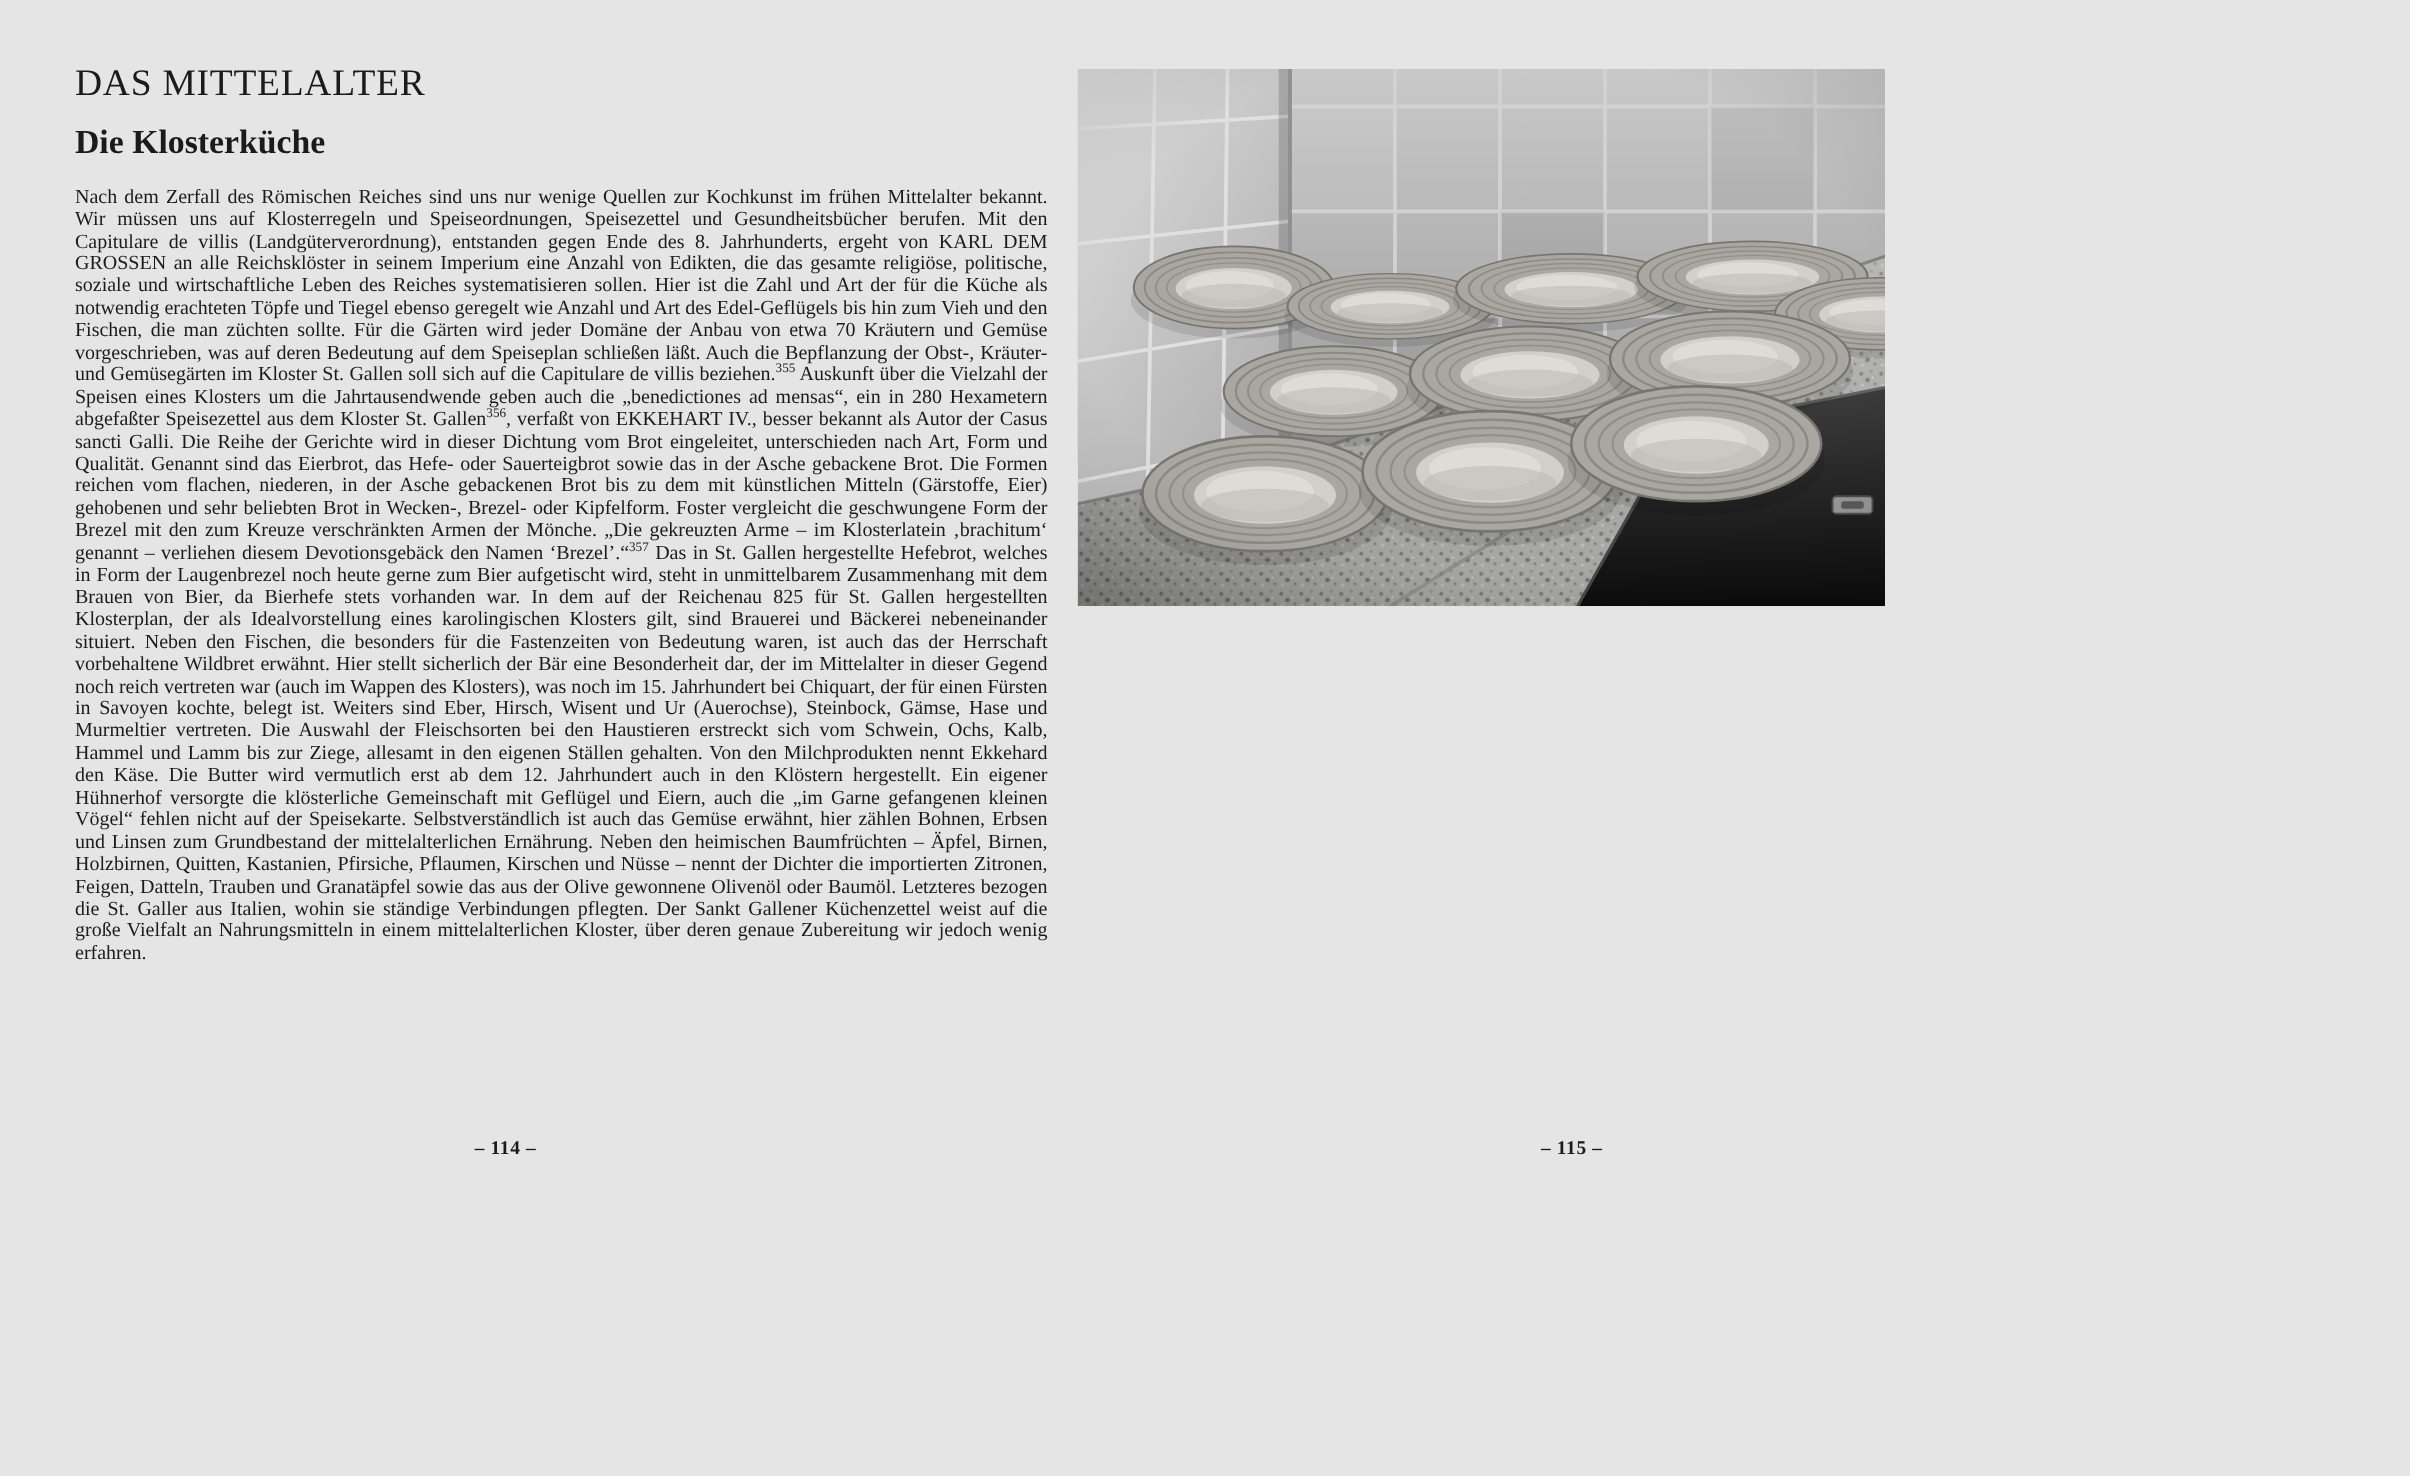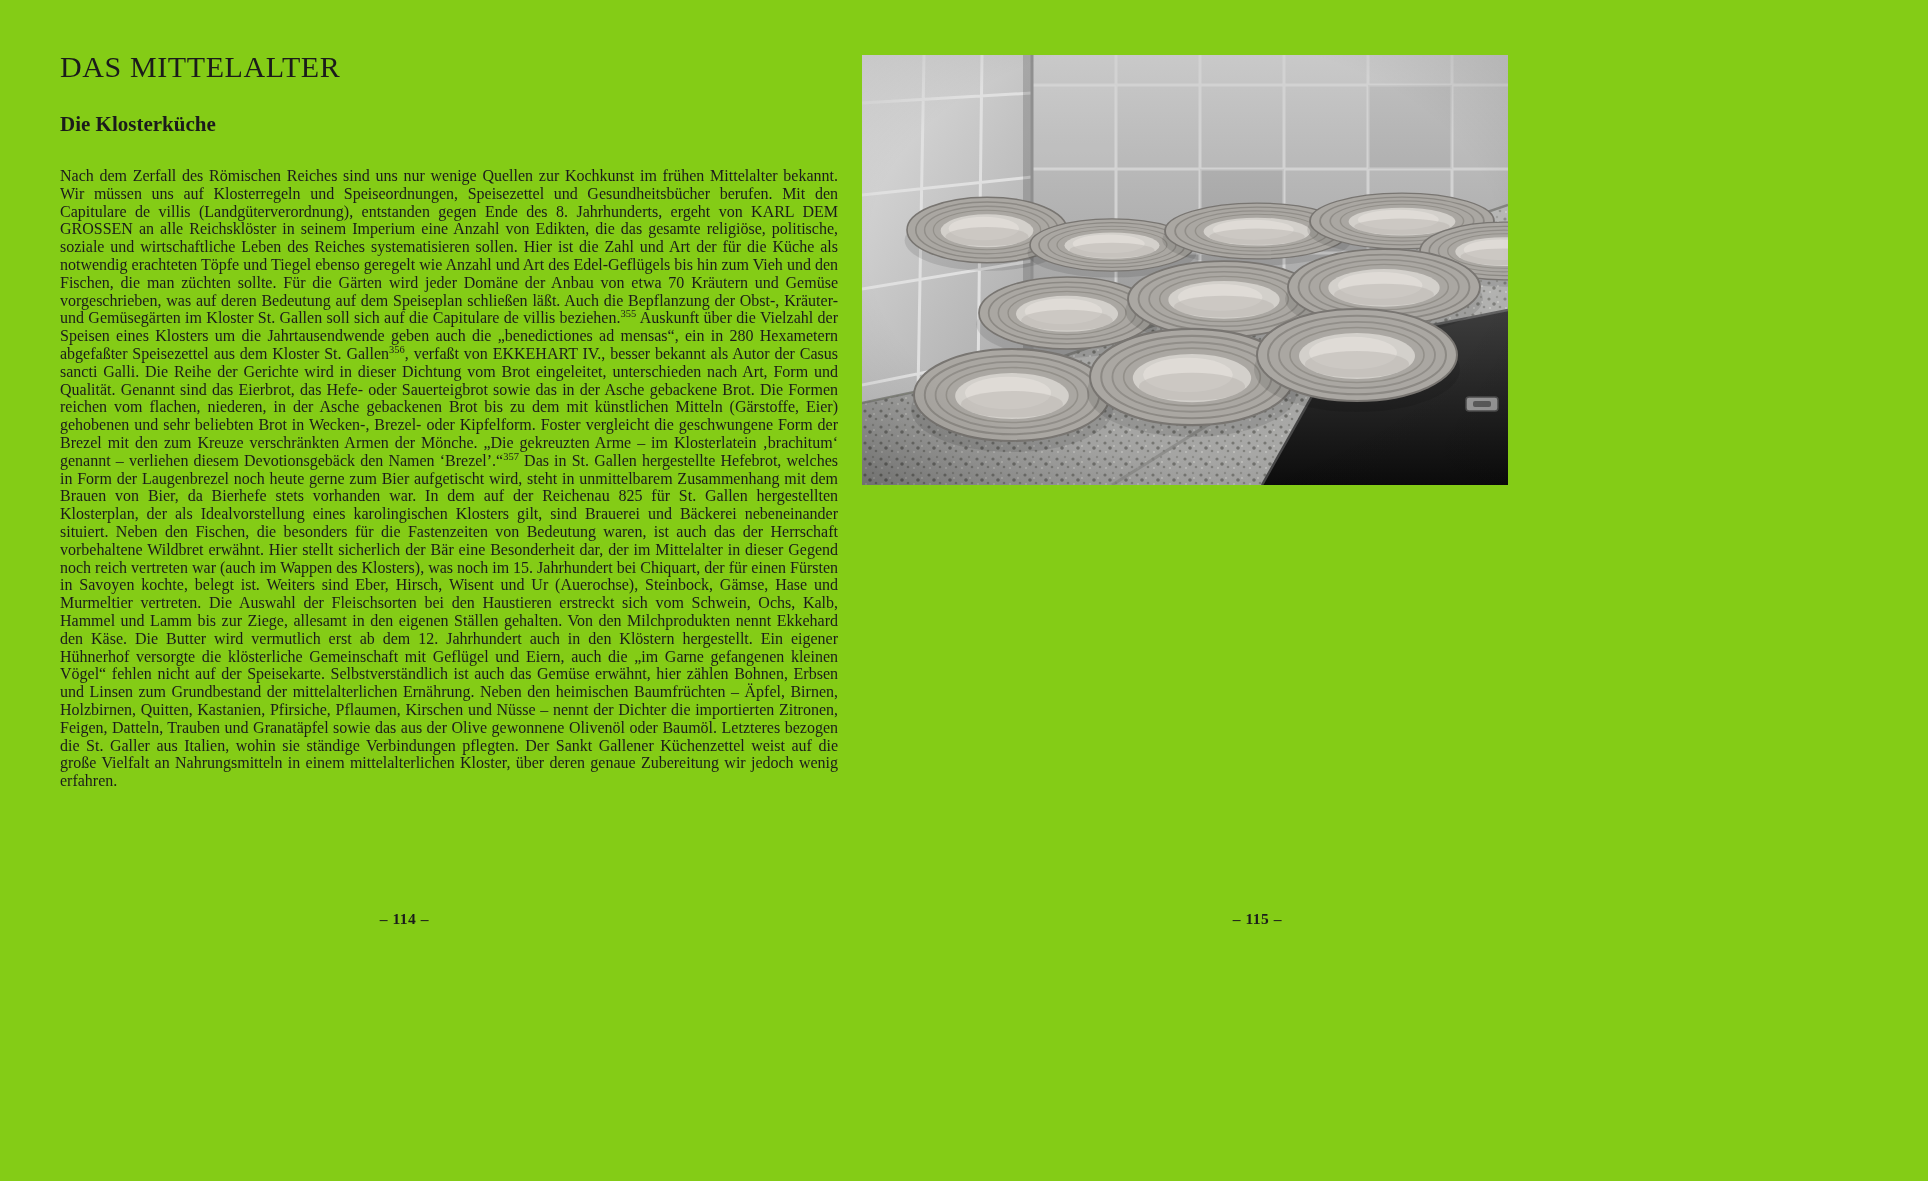--- a/index.html
+++ b/index.html
@@ -9,43 +9,43 @@
     width: 1928px;
     height: 1181px;
     overflow: hidden;
     font-family: "Liberation Serif", "DejaVu Serif", serif;
     color: #1b1b1b;
   }
   .spread {
     position: relative;
     width: 1928px;
     height: 1181px;
-    background: #84cc16;
+    background: #e5e5e5;
   }
   .chapter-title {
     position: absolute;
     left: 60px;
     top: 50px;
     font-size: 30px;
     font-weight: 400;
     letter-spacing: 0.6px;
     white-space: nowrap;
   }
   .section-heading {
     position: absolute;
     left: 60px;
-    top: 112px;
-    font-size: 21px;
+    top: 98px;
+    font-size: 27px;
     font-weight: bold;
     white-space: nowrap;
   }
   .body-text {
     position: absolute;
     left: 60px;
-    top: 167px;
+    top: 149px;
     width: 778px;
     font-size: 16px;
     line-height: 17.8px;
     text-align: justify;
   }
   .body-text sup {
     font-size: 10.5px;
     line-height: 0;
     vertical-align: super;
   }

